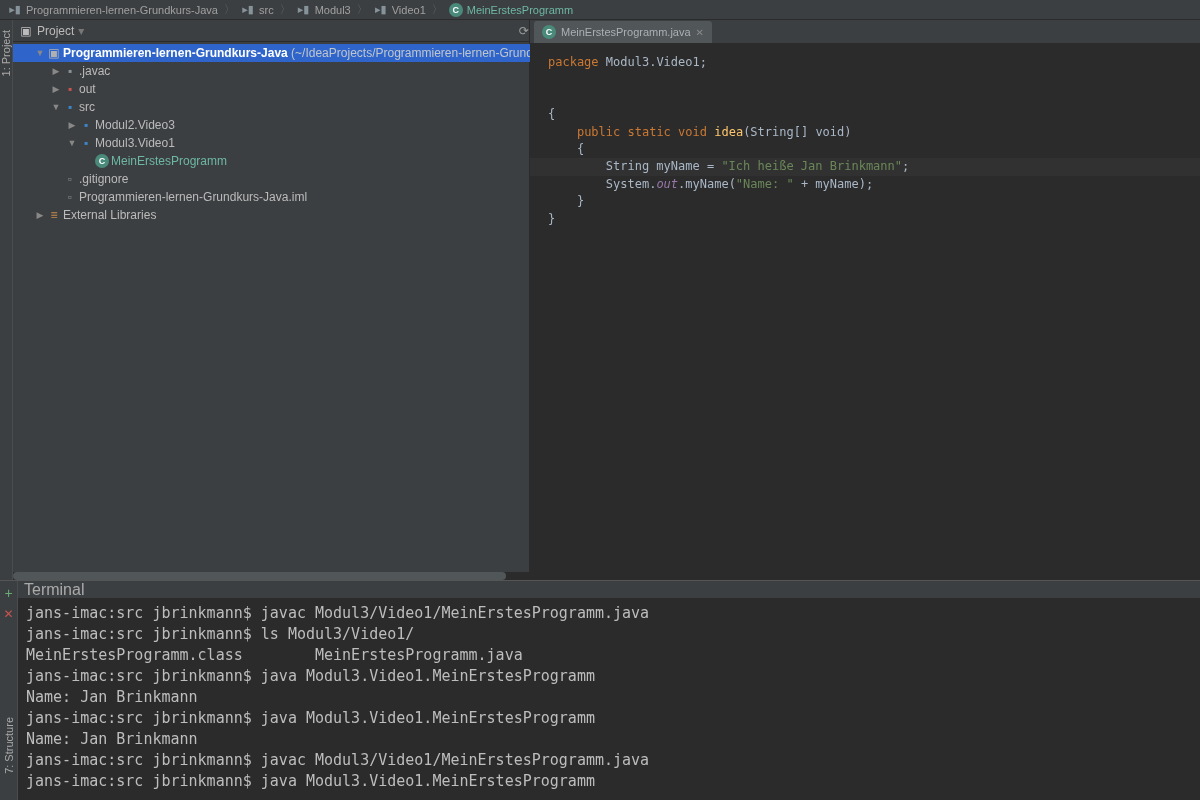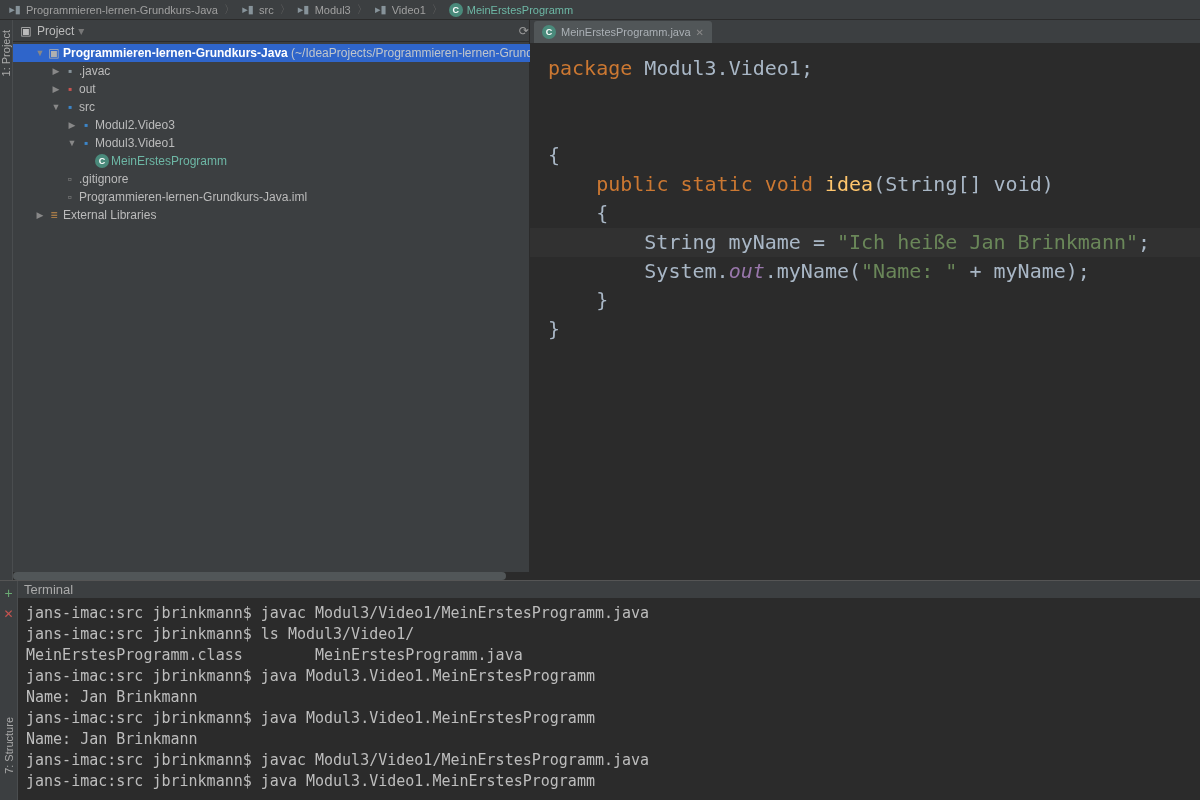--- a/index.html
+++ b/index.html
@@ -33,33 +33,33 @@
   .node.sel { background:#2f65ca; color:#fff; }
   .node .dim { color:#808080; }
   .node .hl { color:#6db7a5; }.pad1{padding-left:20px}.pad2{padding-left:36px}.pad3{padding-left:52px}.pad4{padding-left:68px}
   .dir-ico { color:#b0b0b0; }
 
   
   .editor { flex:1; display:flex; flex-direction:column; background:#2b2b2b; }
   .tabs { height:24px; background:#3c3f41; display:flex; align-items:flex-end; border-bottom:1px solid #2b2b2b; }
   .tab { height:22px; display:flex; align-items:center; gap:5px; padding:0 8px; background:#515658; color:#aab0b5; font-size:11px; border-top-left-radius:3px; border-top-right-radius:3px; margin-left:4px; }
   .tab .close { color:#888; font-size:10px; }
-  .code { flex:1; padding:10px 18px; font-family: "Menlo","Consolas",monospace; font-size:20px; line-height:1.45; color:#a9b7c6; position:relative; }
+  .code { flex:1; padding:10px 18px; font-family: "Menlo","Consolas",monospace; font-size:12px; line-height:1.45; color:#a9b7c6; position:relative; }
   .code .cur-line { background:rgba(255,255,255,0.03); display:block; margin:0 -18px; padding:0 18px; }
   .kw { color:#cc7832; }
   .cname { color:#a9b7c6; }
   .fn { color:#ffc66d; }
   .str { color:#6a8759; }
   .fld { color:#9876aa; font-style:italic; }
 
   
   .terminal { height:220px; background:#2b2b2b; border-top:1px solid #555; display:flex; }
   .term-left { width:18px; background:#3c3f41; border-right:1px solid #4a4d4f; display:flex; flex-direction:column; align-items:center; padding-top:4px; gap:6px; }
   .term-body { flex:1; display:flex; flex-direction:column; }
-  .term-title { height:18px; background:#3c3f41; color:#aaa; font-size:13px; padding-left:6px; display:flex; align-items:center; border-bottom:1px solid #2b2b2b; }
+  .term-title { height:18px; background:#3c3f41; color:#aaa; font-size:16px; padding-left:6px; display:flex; align-items:center; border-bottom:1px solid #2b2b2b; }
   .term-out { flex:1; padding:4px 8px; font-family:"Menlo","Consolas",monospace; font-size:15px; line-height:1.4; color:#bdbdbd; white-space:pre; }
   .plus { color:#6aab73; font-size:14px; }
   .x { color:#c75450; font-size:12px; }
   .structure-tab { writing-mode:vertical-rl; transform:rotate(180deg); font-size:11px; color:#aaa; }
   
   .hscroll { height:8px; background:#2b2b2b; position:relative; }
   .hscroll .thumb { position:absolute; left:0; top:0; width:85%; height:8px; background:#515658; border-radius:4px; }
 </style>
 </head>
 <body>

